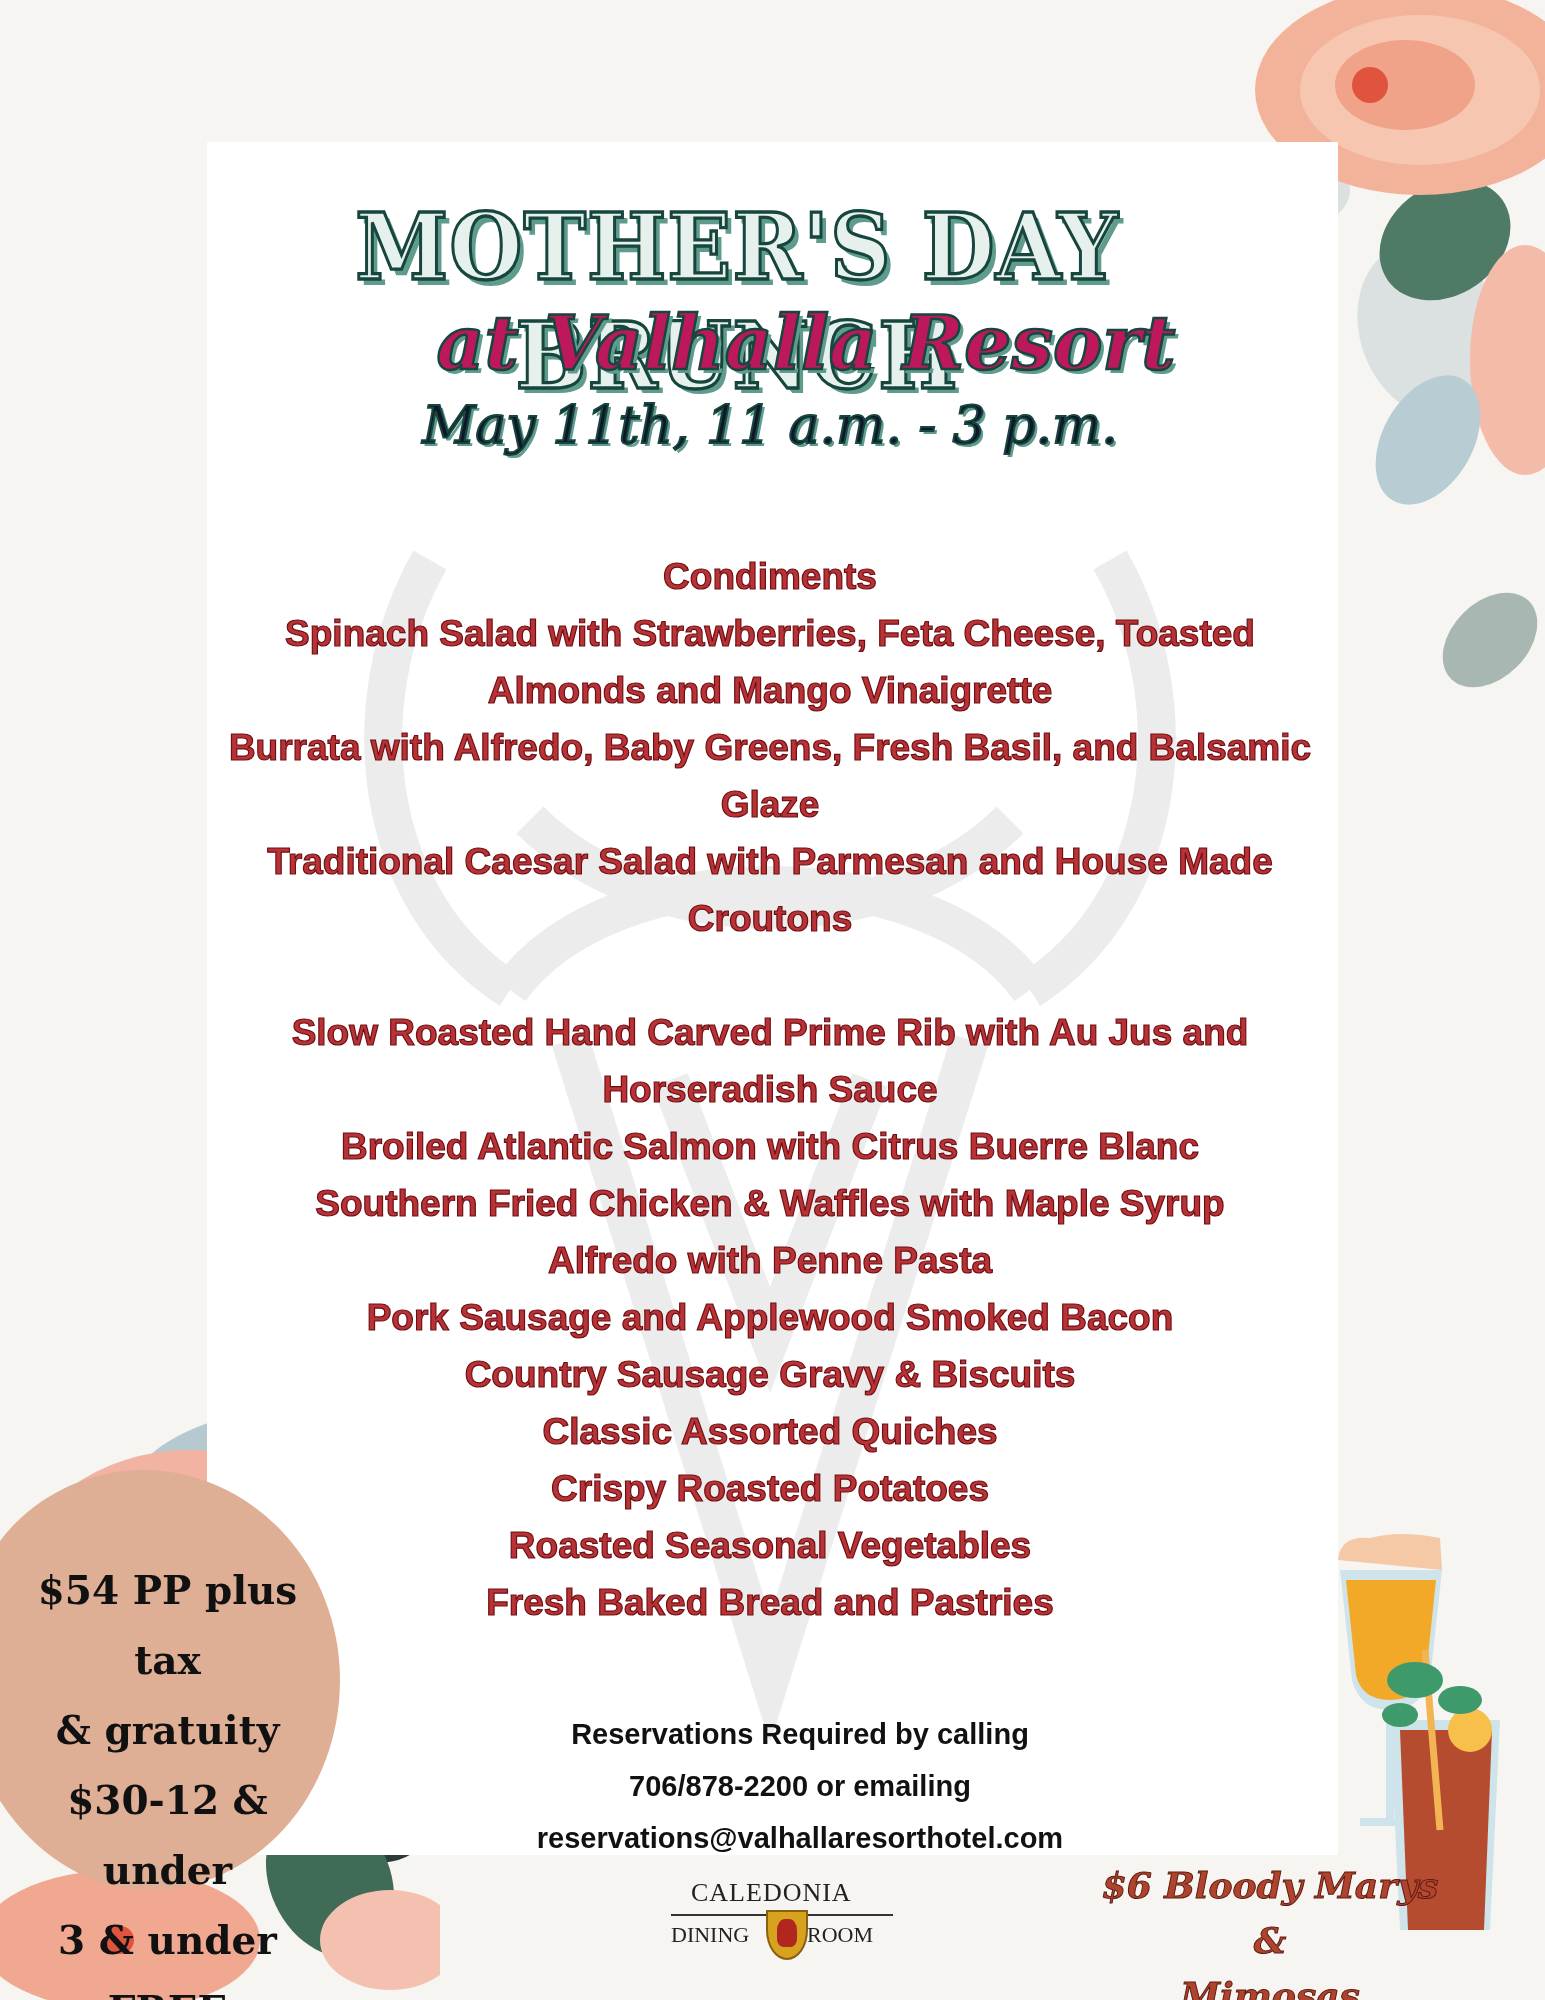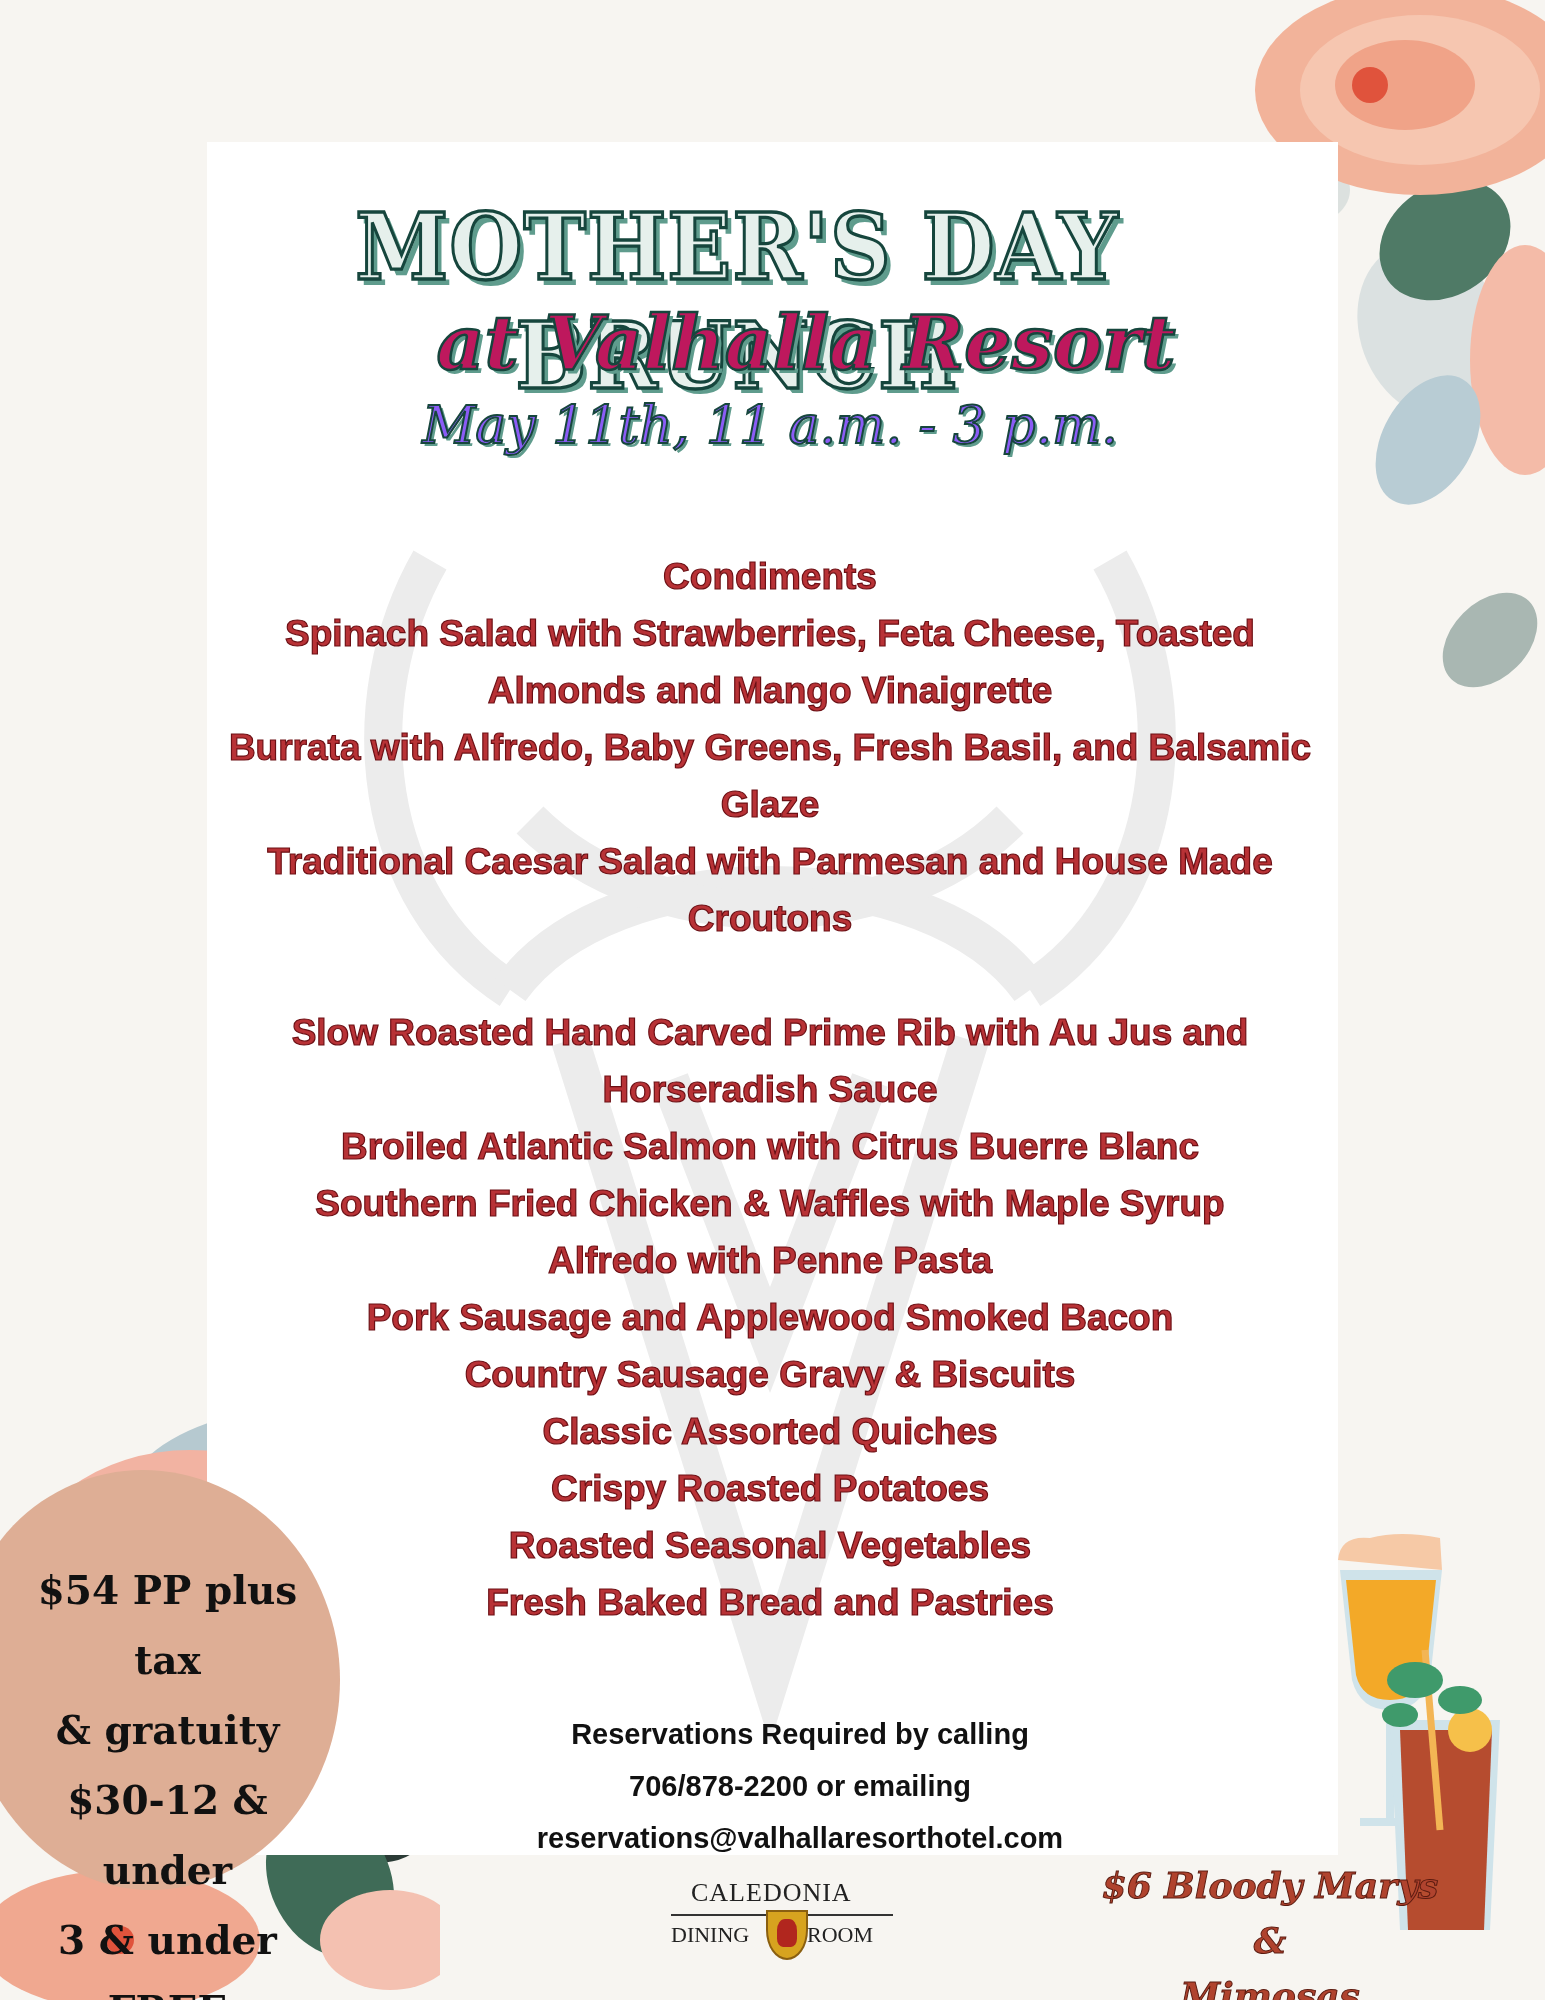--- a/index.html
+++ b/index.html
@@ -30,21 +30,21 @@
   }
   .title-sub {
     top:300px; font-family:"DejaVu Serif", serif; font-style:italic; font-weight:bold;
     font-size:74px; color:#be185d;
     -webkit-text-stroke:2.5px #16463d;
     text-shadow:4px 4px 0 #5f9c8d;
     left:276px; width:1060px;
   }
   .title-date {
     top:395px; font-family:"DejaVu Serif", serif; font-style:italic; font-size:52px;
-    color:#8b5cf6; -webkit-text-stroke:2px #16463d; text-shadow:3px 3px 0 #5f9c8d;
+    color:#0f172a; -webkit-text-stroke:2px #16463d; text-shadow:3px 3px 0 #5f9c8d;
     left:240px; width:1060px;
   }
   .menu {
     position:absolute; left:180px; top:548px; width:1180px; text-align:center;
     font-family:"Liberation Sans", sans-serif; font-weight:bold;
     color:#b83236; -webkit-text-stroke:1.2px #6b0f14;
     font-size:37px; line-height:57px;
   }
   .menu .item { display:block; }
   .menu .gap { display:block; height:57px; }

